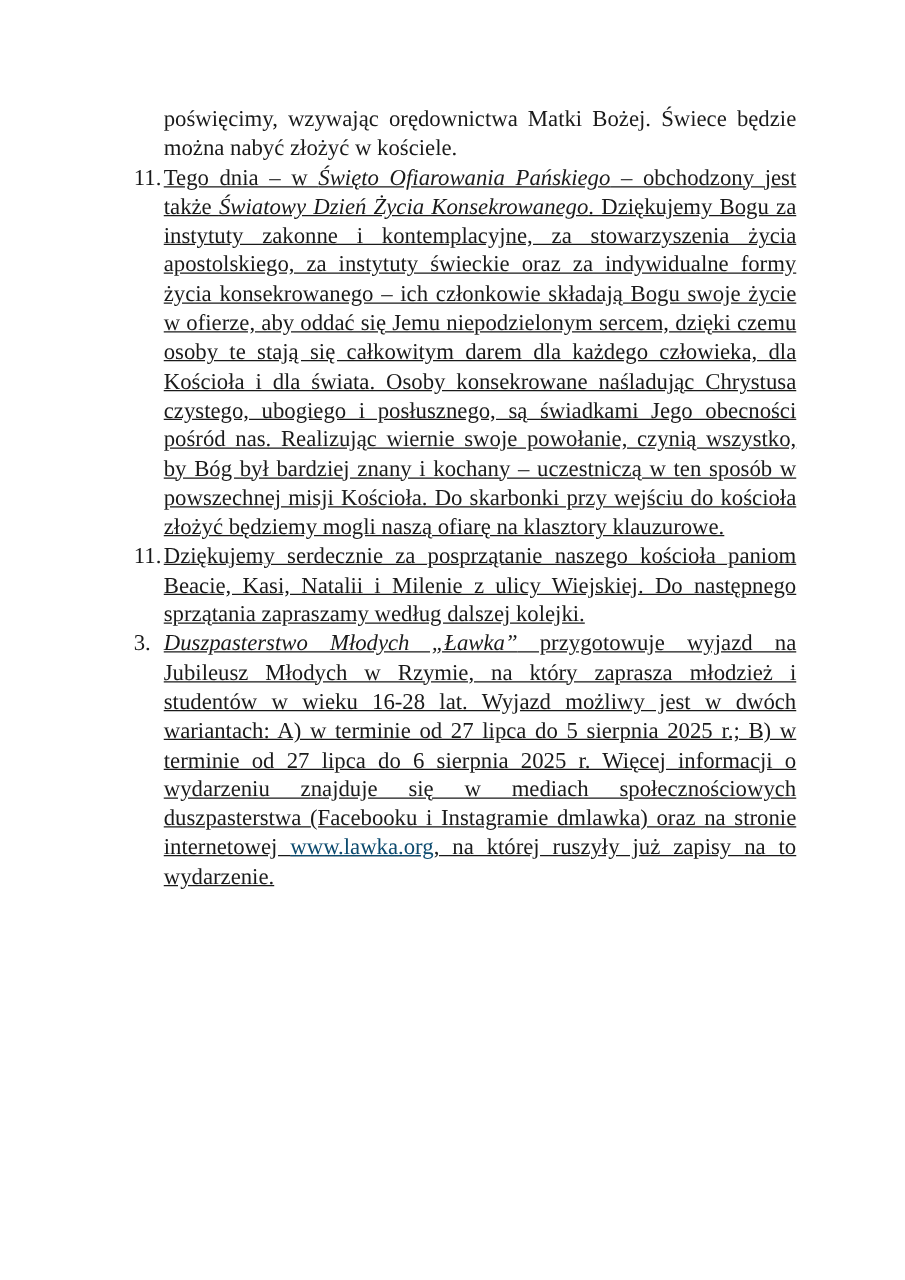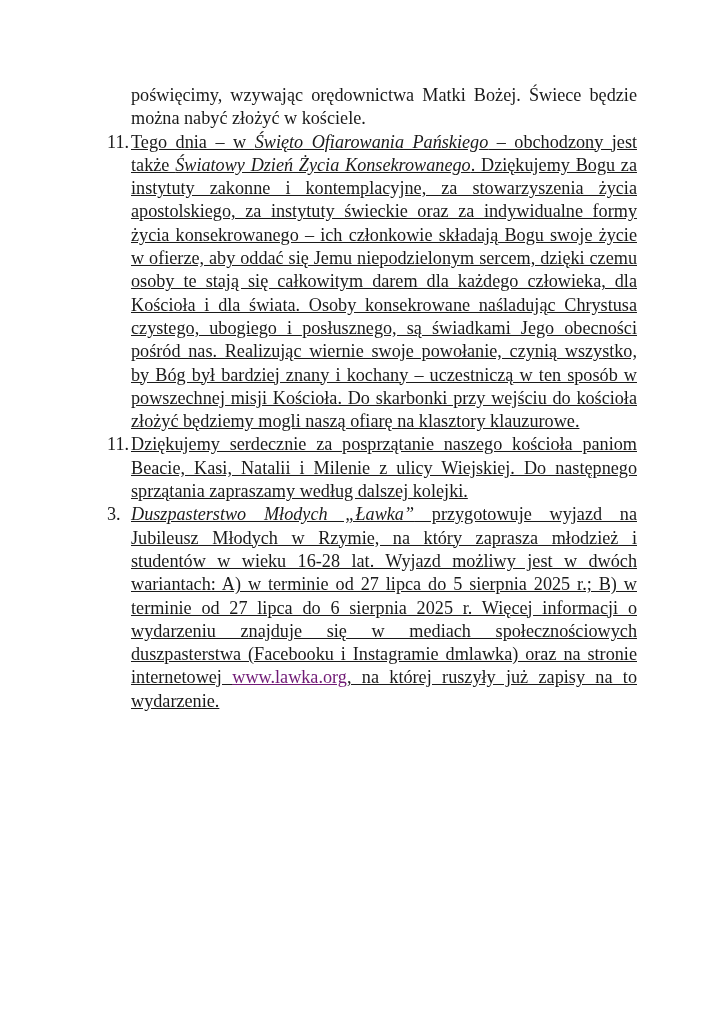--- a/index.html
+++ b/index.html
@@ -41,21 +41,21 @@
       left: 0;
       top: 0;
     }
     .item-body {
       display: block;
       text-align: justify;
       text-decoration: underline;
     }
     em { font-style: italic; }
     a.link {
-      color: #701a75;
+      color: #0c4a6e;
       text-decoration: underline;
     }
   </style>
 </head>
 <body>
 
 <div class="page">
 
   <p class="para continued">poświęcimy, wzywając orędownictwa Matki Bożej. Świece będzie można nabyć złożyć w kościele.</p>
 

